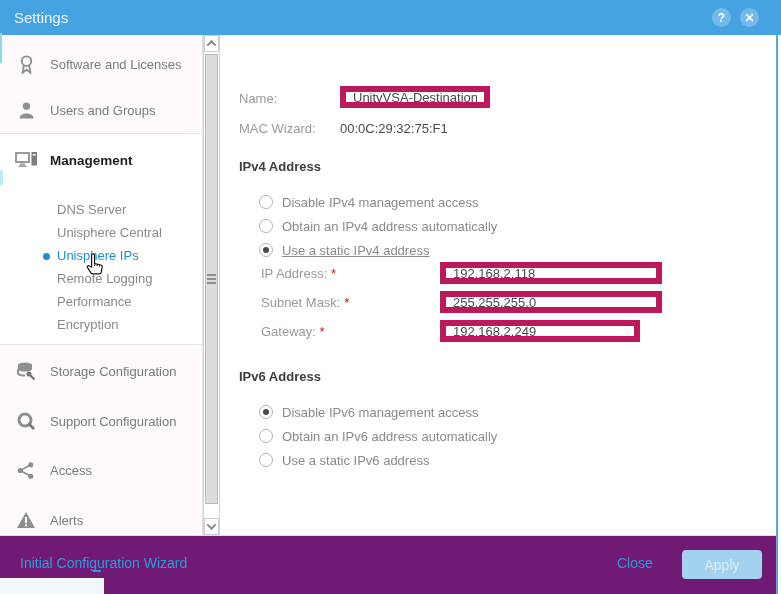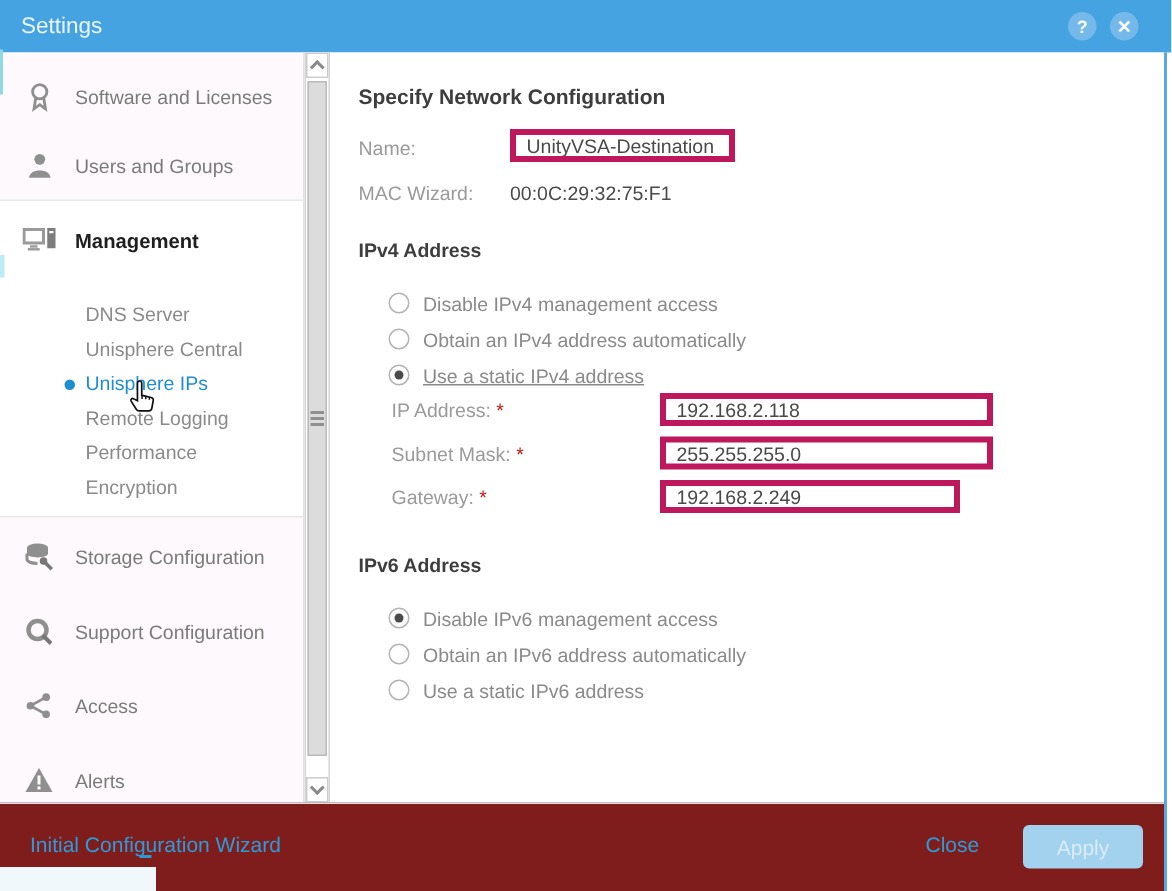--- a/index.html
+++ b/index.html
@@ -68,40 +68,40 @@
   }
   .grip { position:absolute; left:1px; top:50%; margin-top:-5px; width:9px; }
   .grip div { height:2px; background:#8f8f8f; margin-bottom:2px; }
   
   .content { position:absolute; left:220px; top:35px; width:556px; height:500px; background:#fff; }
   .page-heading { position:absolute; left:19px; top:21px; font-size:14px; font-weight:bold; color:#3d3d3d; }
   .form-label { position:absolute; font-size:13px; color:#9a9a9a; }
   .form-value { position:absolute; font-size:13px; color:#4a4a4a; }
   .section-head { position:absolute; left:19px; font-size:13px; font-weight:bold; color:#3d3d3d; }
   .text-input {
-    position:absolute; height:22px; border:4px solid #be185d; background:#fff;
+    position:absolute; height:22px; border:6px solid #be185d; background:#fff;
     font-size:13px; color:#4a4a4a; padding:0 7px; font-family:"Liberation Sans", sans-serif;
   }
   .radio-row {
     position:absolute; left:39px; display:flex; align-items:center; gap:9px;
     font-size:13px; color:#8a8a8a; cursor:pointer; height:16px;
   }
   .radio {
     width:14px; height:14px; border-radius:50%; border:1px solid #b3b3b3;
     background:#fff; position:relative; flex:none;
   }
   .radio.checked::after {
     content:""; position:absolute; left:3px; top:3px; width:6px; height:6px;
     border-radius:50%; background:#4a4a4a;
   }
   .req { color:#cc1111; }
   
   .footer {
     position:absolute; left:0; top:535px; width:778px; height:59px;
-    background:#7f1d1d; border-top:1px solid #e0e0e0;
+    background:#701a75; border-top:1px solid #e0e0e0;
   }
   .wizard-link { position:absolute; left:20px; top:19px; font-size:14px; color:#2b9cd8; cursor:pointer; }
   .close-link { position:absolute; left:617px; top:19px; font-size:14px; color:#2b9cd8; cursor:pointer; }
   .apply-btn {
     position:absolute; left:682px; top:14px; width:80px; height:29px;
     background:#a2d2ee; color:#d9ecf8; border:none; border-radius:4px;
     font-size:14px; font-family:"Liberation Sans", sans-serif; cursor:default;
   }
   
   .right-edge { position:absolute; left:776px; top:35px; width:2px; height:559px; background:#58a9e0; }
@@ -226,21 +226,20 @@
         <div></div>
         <div></div>
       </div>
   </div>
   <div class="sb-btn down">
     <div class="chev down"></div>
   </div>
 </div>
 
 <div class="content">
-  <div class="page-heading">Specify Network Configuration</div>
 
   <div class="form-label" style="left:19px; top:56px;">Name:</div>
   <input class="text-input" style="left: 120px; top: 51px; width: 150px;" type="text" value="UnityVSA-Destination">
 
   <div class="form-label" style="left:19px; top:86px;">MAC Wizard:</div>
   <div class="form-value" style="left:120px; top:86px;">00:0C:29:32:75:F1</div>
 
   <div class="section-head" style="top:124px;">IPv4 Address</div>
 
   <div class="radio-row" style="top:159px;">

